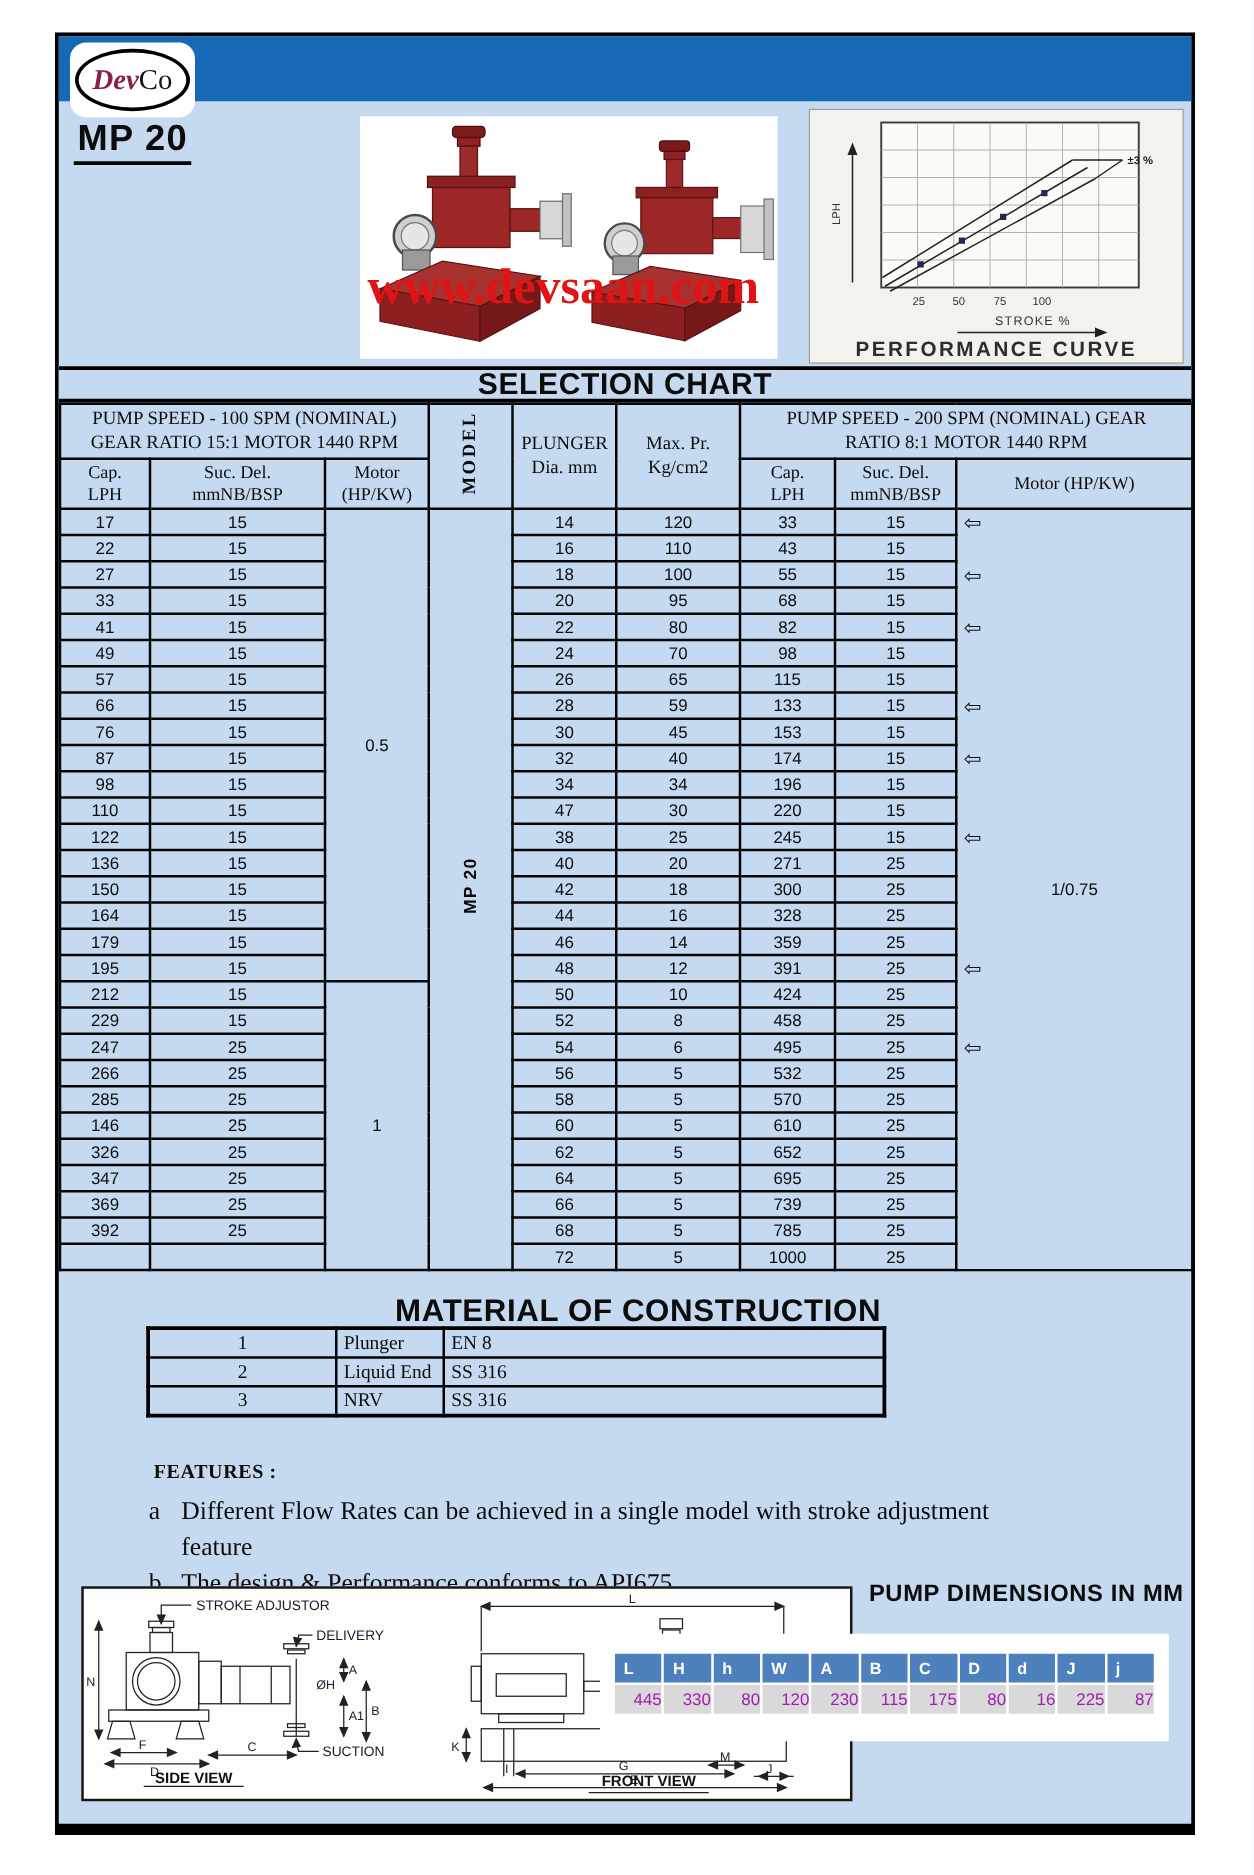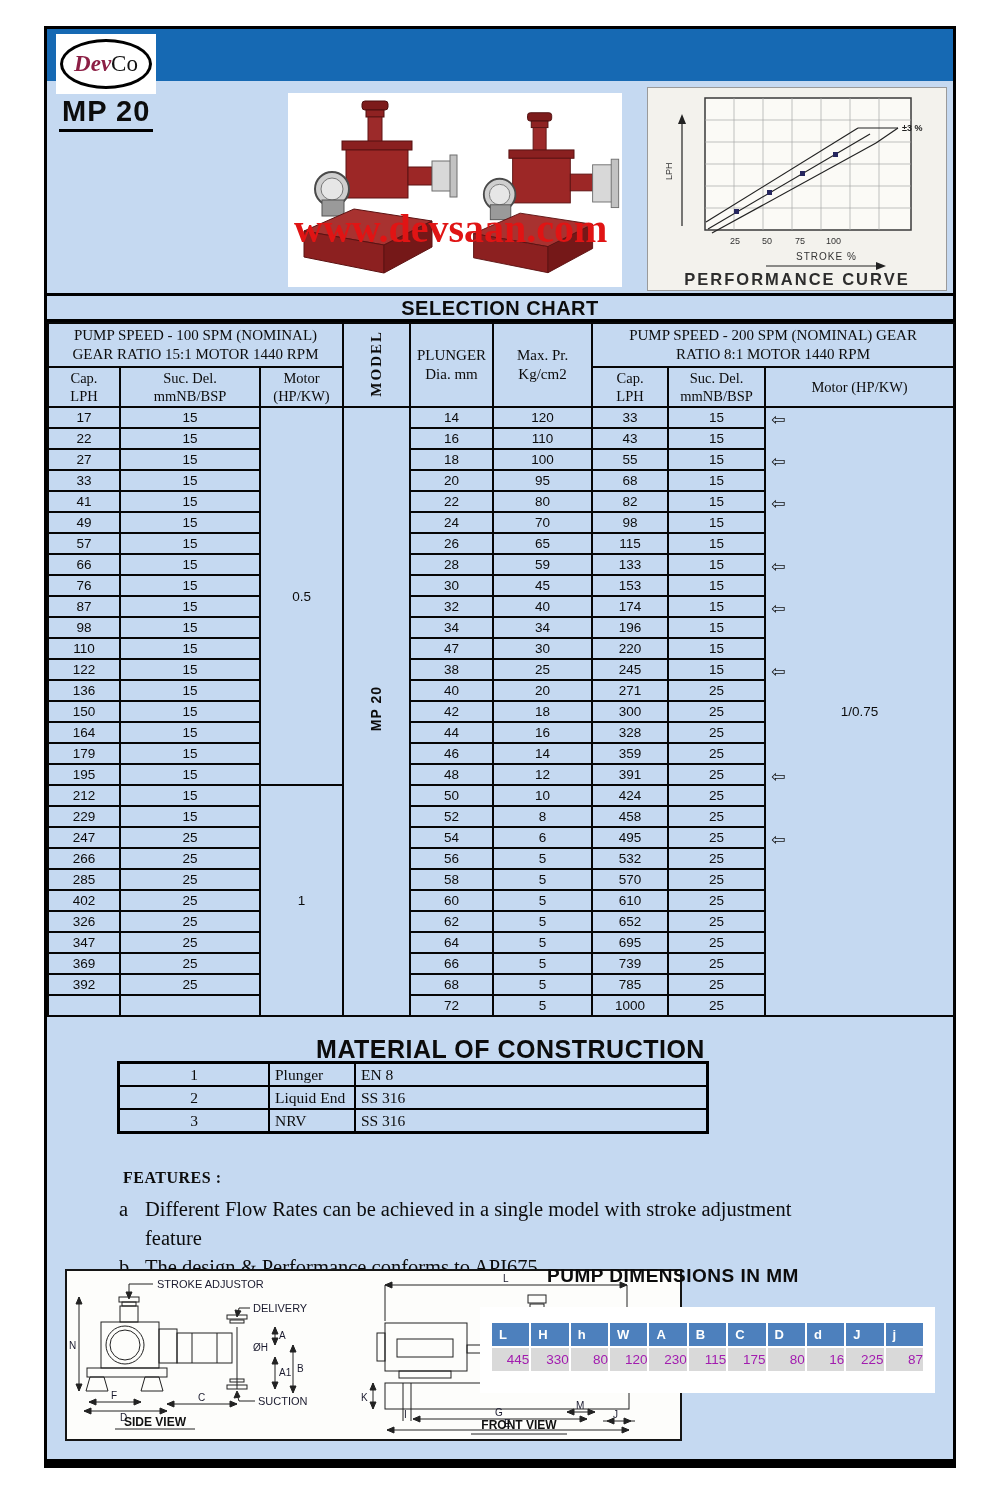--- a/index.html
+++ b/index.html
@@ -4,21 +4,21 @@
 <style>
   html,body{margin:0;padding:0;}
   body{width:1003px;height:1500px;background:#ffffff;position:relative;
        font-family:"Liberation Sans",sans-serif;color:#0c0c0c;}
   .frame{position:absolute;left:44px;top:26px;width:912px;height:1442px;
          background:#c5d9f1;border:3px solid #000;border-bottom-width:9px;box-sizing:border-box;}
 
   
   .top-band{position:absolute;left:0;top:0;width:100%;height:52px;background:#1669b3;}
   .logo{position:absolute;left:9px;top:5px;width:100px;height:60px;background:#fff;z-index:3;
-        display:flex;align-items:center;justify-content:center;}
+        display:flex;align-items:center;justify-content:center;border-radius:13px;}
   .logo-ellipse{width:86px;height:44px;border:3px solid #000;border-radius:50%;
         display:flex;align-items:center;justify-content:center;background:#fff;}
   .logo-dev{font-family:"Liberation Serif",serif;font-style:italic;font-weight:bold;
         font-size:23px;color:#8c1f45;}
   .logo-co{font-family:"Liberation Serif",serif;font-size:23px;color:#111;}
   .main-title{position:absolute;left:110px;right:40px;top:4px;text-align:center;z-index:2;}
   .main-title span{display:inline-block;font-size:34px;font-weight:600;letter-spacing:1px;
         color:#050505;border-bottom:3px solid #050505;padding:0 6px 2px;}
 
   
@@ -26,21 +26,21 @@
         border-bottom:3px solid #000;padding:0 3px 1px;letter-spacing:1px;}
   .photo-panel{position:absolute;left:200px;top:64px;width:334px;height:194px;background:#fff;overflow:hidden;margin-left:41px;}
   .watermark{position:absolute;left:6px;top:112px;width:330px;z-index:2;
         font-family:"Liberation Serif",serif;font-weight:bold;font-size:40px;color:#e01414;white-space:nowrap;}
   .curve-panel{position:absolute;left:600px;top:58px;width:300px;height:204px;background:#f3f2ed;
         border:1px solid #9a9a9a;box-sizing:border-box;}
 
   
   .sel-band{position:absolute;left:0;top:264px;width:100%;height:29px;box-sizing:border-box;
         border-top:3px solid #000;border-bottom:3px solid #000;background:#c5d9f1;
-        text-align:center;font-size:20px;font-weight:bold;letter-spacing:0.5px;line-height:24px;}
+        text-align:center;font-size:24px;font-weight:bold;letter-spacing:0.5px;line-height:24px;}
 
   
   table.selection{position:absolute;left:0;top:293px;width:906px;border-collapse:collapse;table-layout:fixed;}
   table.selection th,table.selection td{border:2px solid #060606;padding:0;text-align:center;
         background:#c5d9f1;overflow:hidden;}
   .ghead{font-family:"Liberation Serif",serif;font-size:15px;font-weight:normal;height:42px;}
   .shead{font-family:"Liberation Serif",serif;font-size:14.5px;font-weight:normal;height:38px;}
   .pre{white-space:pre-line;line-height:1.25;}
   table.selection td{height:19px;font-size:13.5px;line-height:19px;}
   .modelhead{vertical-align:middle;}
@@ -68,21 +68,21 @@
   .features-title{position:absolute;left:76px;top:1140px;
         font-family:"Liberation Serif",serif;font-weight:bold;font-size:16px;letter-spacing:0.5px;}
   .features{position:absolute;left:72px;top:1166px;width:720px;
         font-family:"Liberation Serif",serif;font-size:20.5px;line-height:1.42;}
   .feat{display:flex;gap:12px;}
   .feat .tag{width:14px;flex:0 0 14px;}
 
   
   .diagram-panel{position:absolute;left:18px;top:1240px;width:617px;height:172px;
         background:#fdfdfb;border:2px solid #151515;box-sizing:border-box;}
-  .dim-title{position:absolute;left:500px;top:1236px;width:400px;text-align:left;
+  .dim-title{position:absolute;left:500px;top:1236px;width:400px;text-align:right;
         font-size:19px;font-weight:bold;letter-spacing:0.5px;}
   .dim-panel{position:absolute;left:433px;top:1278px;width:455px;height:86px;background:#fff;}
   table.dims{border-collapse:separate;border-spacing:2px;margin:14px 10px;width:435px;table-layout:fixed;}
   table.dims th{background:#4d80bd;color:#fff;font-size:13px;font-weight:bold;
         text-align:left;padding:4px 0 4px 7px;}
   table.dims td{background:#d9d9d9;color:#a21caf;font-size:13.5px;
         text-align:right;padding:4px 0 4px 5px;}
 
   svg text{font-family:"Liberation Sans",sans-serif;}
   .sv-serif{font-family:"Liberation Serif",serif;}
@@ -409,21 +409,21 @@
         </tr>
         <tr>
           <td>285</td>
           <td>25</td>
           <td>58</td>
           <td>5</td>
           <td>570</td>
           <td>25</td>
         </tr>
         <tr>
-          <td>402</td>
+          <td>146</td>
           <td>25</td>
           <td>60</td>
           <td>5</td>
           <td>610</td>
           <td>25</td>
         </tr>
         <tr>
           <td>326</td>
           <td>25</td>
           <td>62</td>

